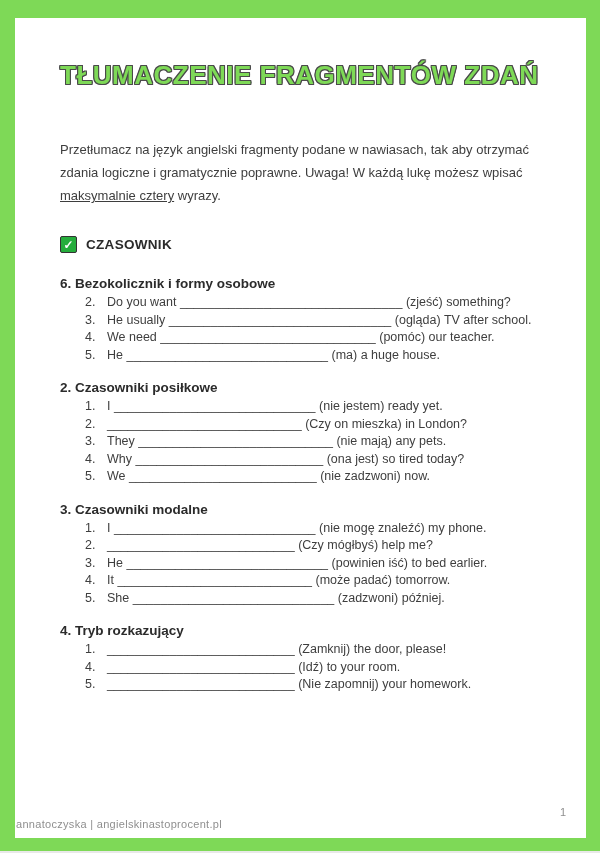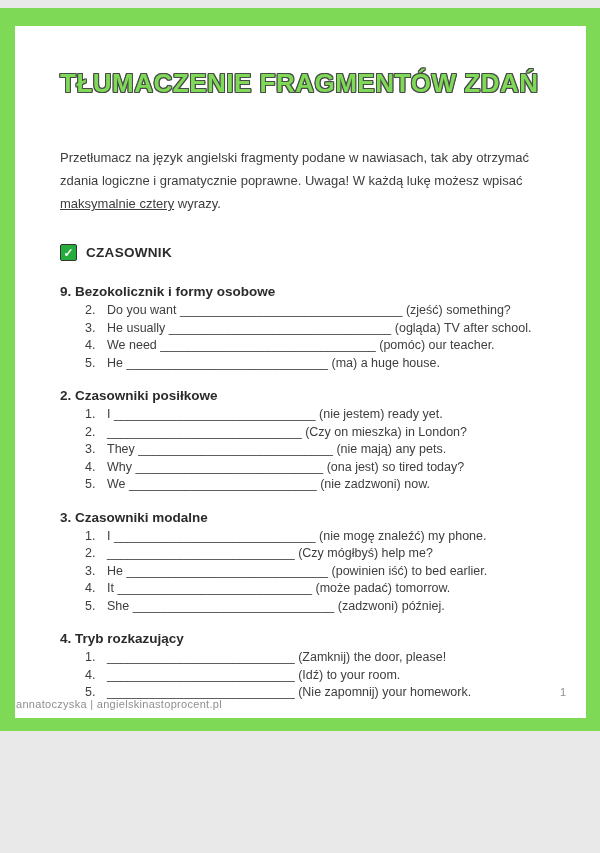--- a/index.html
+++ b/index.html
@@ -7,22 +7,22 @@
     --title-green: #7ED957;
     --title-outline: #4A4A4A;
     --checkbox-green: #25AD3C;
     --text-dark: #3E3E3E;
     --heading-dark: #2B2B2B;
     --footer-gray: #8F8F8F;
   }
   html, body { margin: 0; padding: 0; background: #e9e9e9; }
   .frame {
     box-sizing: border-box;
-    width: 600px; height: 723px;
-    margin: 8px auto;
+    width: 600px; height: 851px;
+    margin: 0 auto;
     background: #ffffff;
     border-style: solid;
     border-color: var(--frame-green, #7ED957);
     border-width: 18px 14px 13px 15px;
     position: relative;
     overflow: hidden;
     font-family: "Liberation Sans", sans-serif;
     color: var(--text-dark, #3E3E3E);
   }
   .content { padding: 40px 30px 0 45px; }
@@ -137,21 +137,21 @@
     <p class="instructions"><span>Przetłumacz na język angielski fragmenty podane w nawiasach, tak aby otrzymać zdania logiczne i gramatycznie poprawne. Uwaga! W każdą lukę możesz wpisać </span><span class="underlined">maksymalnie cztery</span><span> wyrazy.</span></p>
 
     <div class="category">
       <span class="checkbox">
           <span class="check">✓</span>
         </span>
       <span class="category-label">CZASOWNIK</span>
     </div>
 
     <div class="section first">
-      <h2 class="section-heading">9. Bezokolicznik i formy osobowe</h2>
+      <h2 class="section-heading">6. Bezokolicznik i formy osobowe</h2>
       <ol class="items">
         <li><span class="num">2.</span><span class="itx">Do you want ________________________________ (zjeść) something?</span></li>
         <li><span class="num">3.</span><span class="itx">He usually ________________________________ (ogląda) TV after school.</span></li>
         <li><span class="num">4.</span><span class="itx">We need _______________________________ (pomóc) our teacher.</span></li>
         <li><span class="num">5.</span><span class="itx">He _____________________________ (ma) a huge house.</span></li>
       </ol>
     </div>
 
     <div class="section">
       <h2 class="section-heading">2. Czasowniki posiłkowe</h2>

